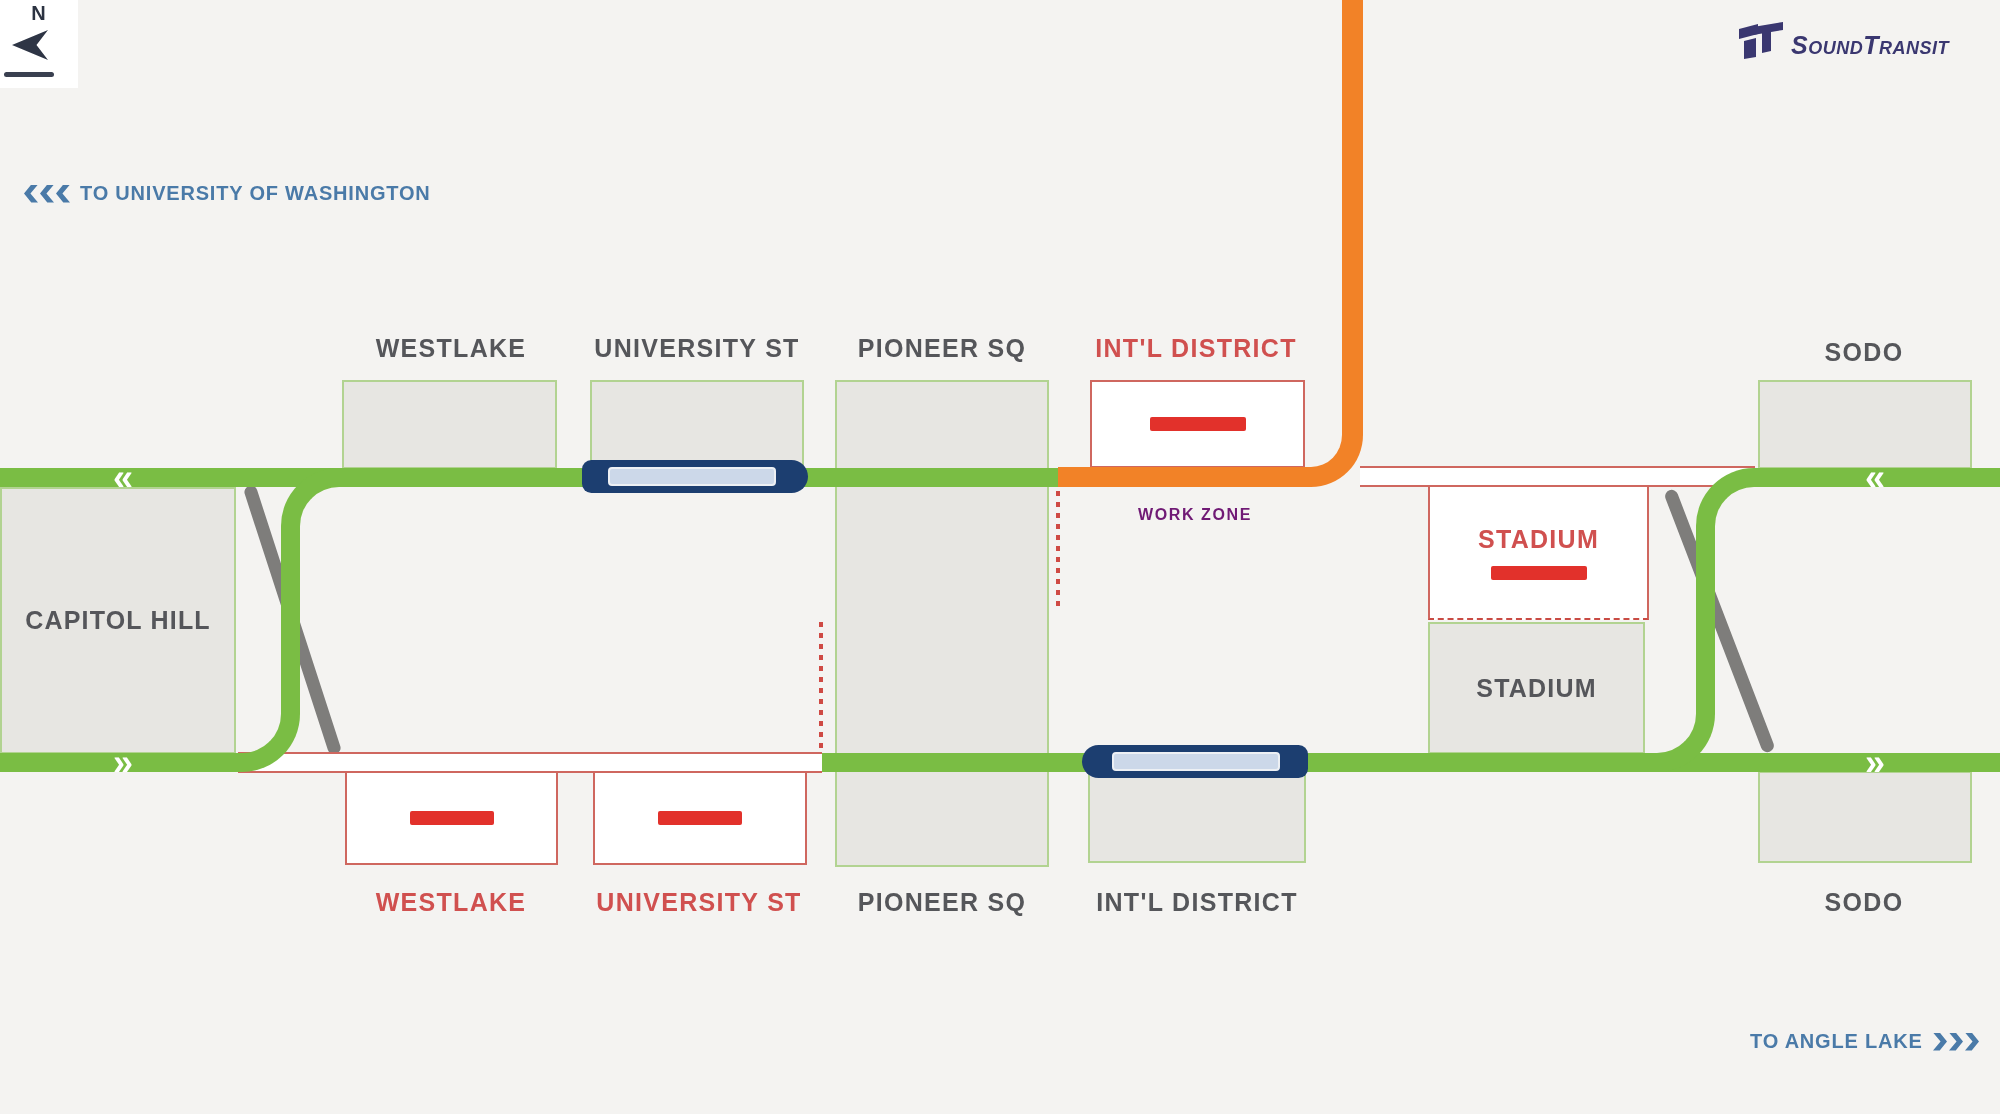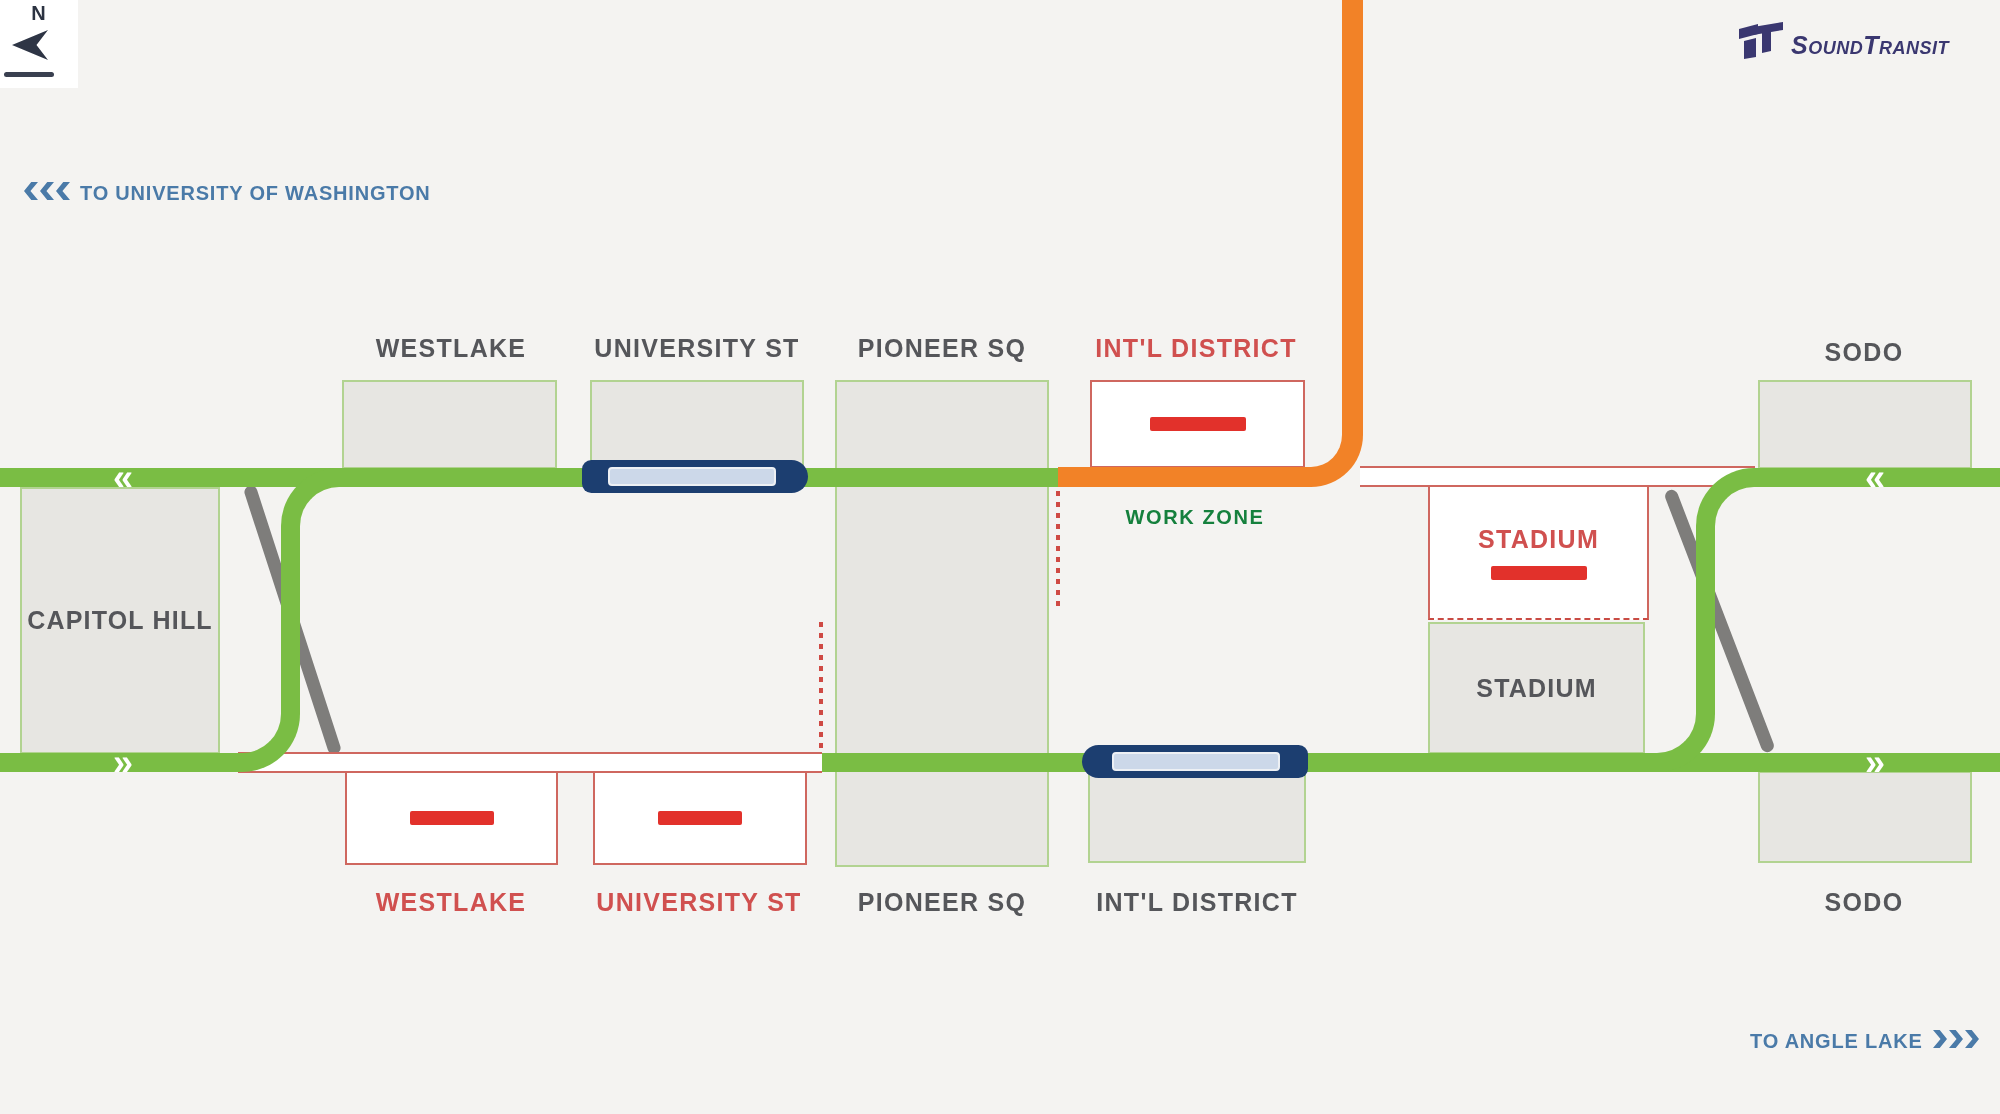--- a/index.html
+++ b/index.html
@@ -15,21 +15,21 @@
   .compass-n { position:absolute; left:0; top:2px; width:100%; text-align:center;
     font-size:20px; font-weight:700; color:#2c3342; letter-spacing:1px; }
   .compass-arrow { position:absolute; left:12px; top:30px; width:36px; height:30px; background:#2e3545;
     clip-path:polygon(100% 0, 0 50%, 100% 100%, 68% 50%); }
   .compass-line { position:absolute; left:4px; top:72px; width:50px; height:5px; background:#3a4050; border-radius:3px; }
 
   .logo { position:absolute; left:1738px; top:20px; display:flex; align-items:center; gap:7px; z-index:8; }
   .logo-text { font-size:25px; font-weight:700; font-style:italic; font-variant:small-caps;
     color:#3a3770; letter-spacing:.5px;margin-top:10px; }
 
-  .nav { position:absolute; display:flex; gap:10px; z-index:8;
+  .nav { position:absolute; display:flex; align-items:center; gap:10px; z-index:8;
     color:#4a7aa8; font-size:20px; font-weight:700; letter-spacing:.8px; white-space:nowrap; }
   .nav-left { left:24px; top:182px; }
   .nav-right { left:1750px; top:1030px; }
   .chevrons { display:flex; gap:2px; }
   .chv { width:14px; height:18px; background:#4a7aa8;
     clip-path:polygon(100% 0, 52% 0, 0 50%, 52% 100%, 100% 100%, 46% 50%); }
   .chv.r { transform:scaleX(-1); }
 
   
   .plat { position:absolute; background:#e7e6e2; border:2px solid #b2d391; box-sizing:border-box; z-index:1;
@@ -66,21 +66,21 @@
   .train.tb { border-radius:30px 17px 17px 30px; }
   .train-inner { position:absolute; top:7px; height:19px; width:168px; background:#ccd8e9;
     border:2px solid #edf0f4; border-radius:4px; box-sizing:border-box; }
   .train.tt .train-inner { left:26px; }
   .train.tb .train-inner { left:30px; }
 
   
   .lbl { position:absolute; transform:translateX(-50%); font-size:25px; font-weight:600; letter-spacing:1.3px;
     color:#55565a; white-space:nowrap; z-index:6; }
   .lbl.red { color:#d0504f; }
-  .lbl.orange { color:#15803d; font-size:20px; letter-spacing:1.6px; }
+  .lbl.orange { color:#701a75; font-size:16px; letter-spacing:1.6px; }
   .stad-red-lbl { color:#d0504f; font-size:25px; font-weight:600; letter-spacing:1.3px; margin-bottom:12px; }
 </style>
 </head>
 <body>
 
 <div class="stage">
 
   <div class="compass">
     <div class="compass-n">N</div>
     <div class="compass-arrow"></div>
@@ -106,21 +106,21 @@
   </div>
   <div class="nav nav-right">
     <span>TO ANGLE LAKE</span>
     <span class="chevrons">
       <i class="chv r"></i>
         <i class="chv r"></i>
         <i class="chv r"></i>
     </span>
   </div>
 
-  <div class="plat" style="left:20px; top:487px; width:200px; height:267px;">
+  <div class="plat" style="left:0; top:487px; width:236px; height:267px;">
     <span class="plat-lbl">CAPITOL HILL</span>
   </div>
   <div class="plat" style="left:342px; top:380px; width:215px; height:89px;"></div>
   <div class="plat" style="left:590px; top:380px; width:214px; height:89px;"></div>
   <div class="plat" style="left:835px; top:380px; width:214px; height:487px;"></div>
   <div class="plat" style="left:1758px; top:380px; width:214px; height:89px;"></div>
   <div class="plat" style="left:1088px; top:771px; width:218px; height:92px;"></div>
   <div class="plat" style="left:1758px; top:771px; width:214px; height:92px;"></div>
   <div class="plat" style="left:1428px; top:622px; width:217px; height:132px;">
     <span class="plat-lbl">STADIUM</span>

